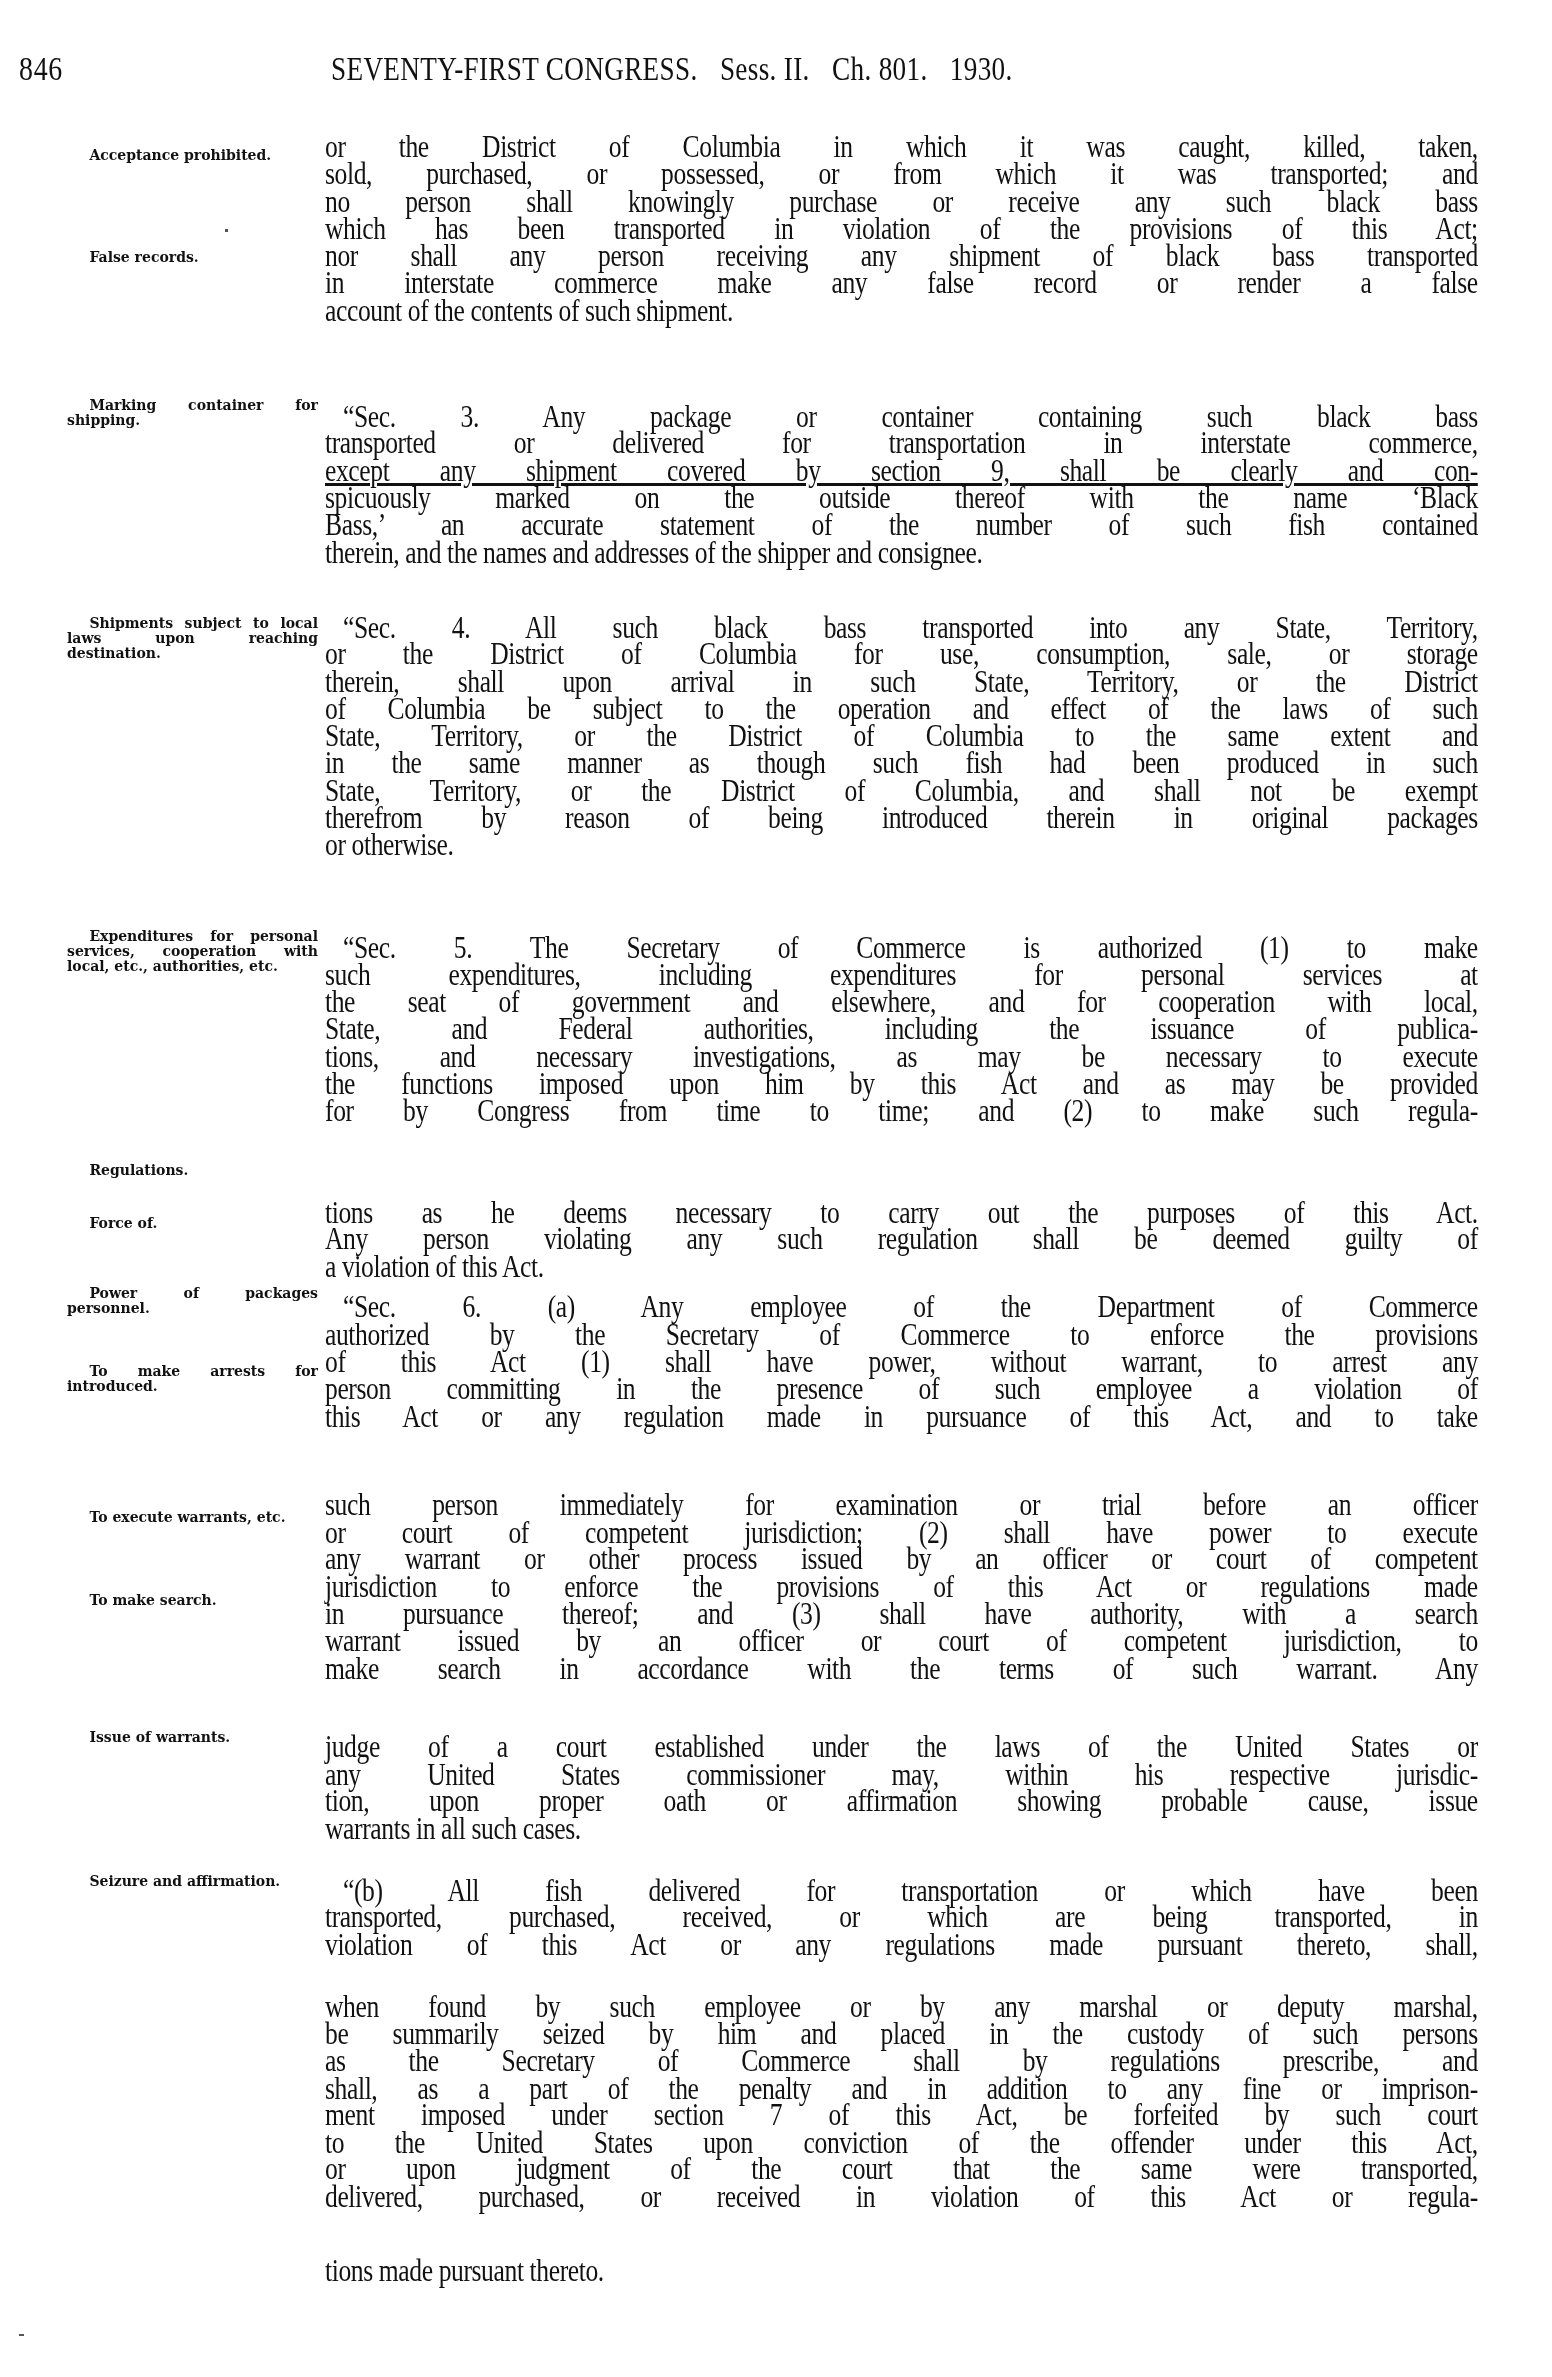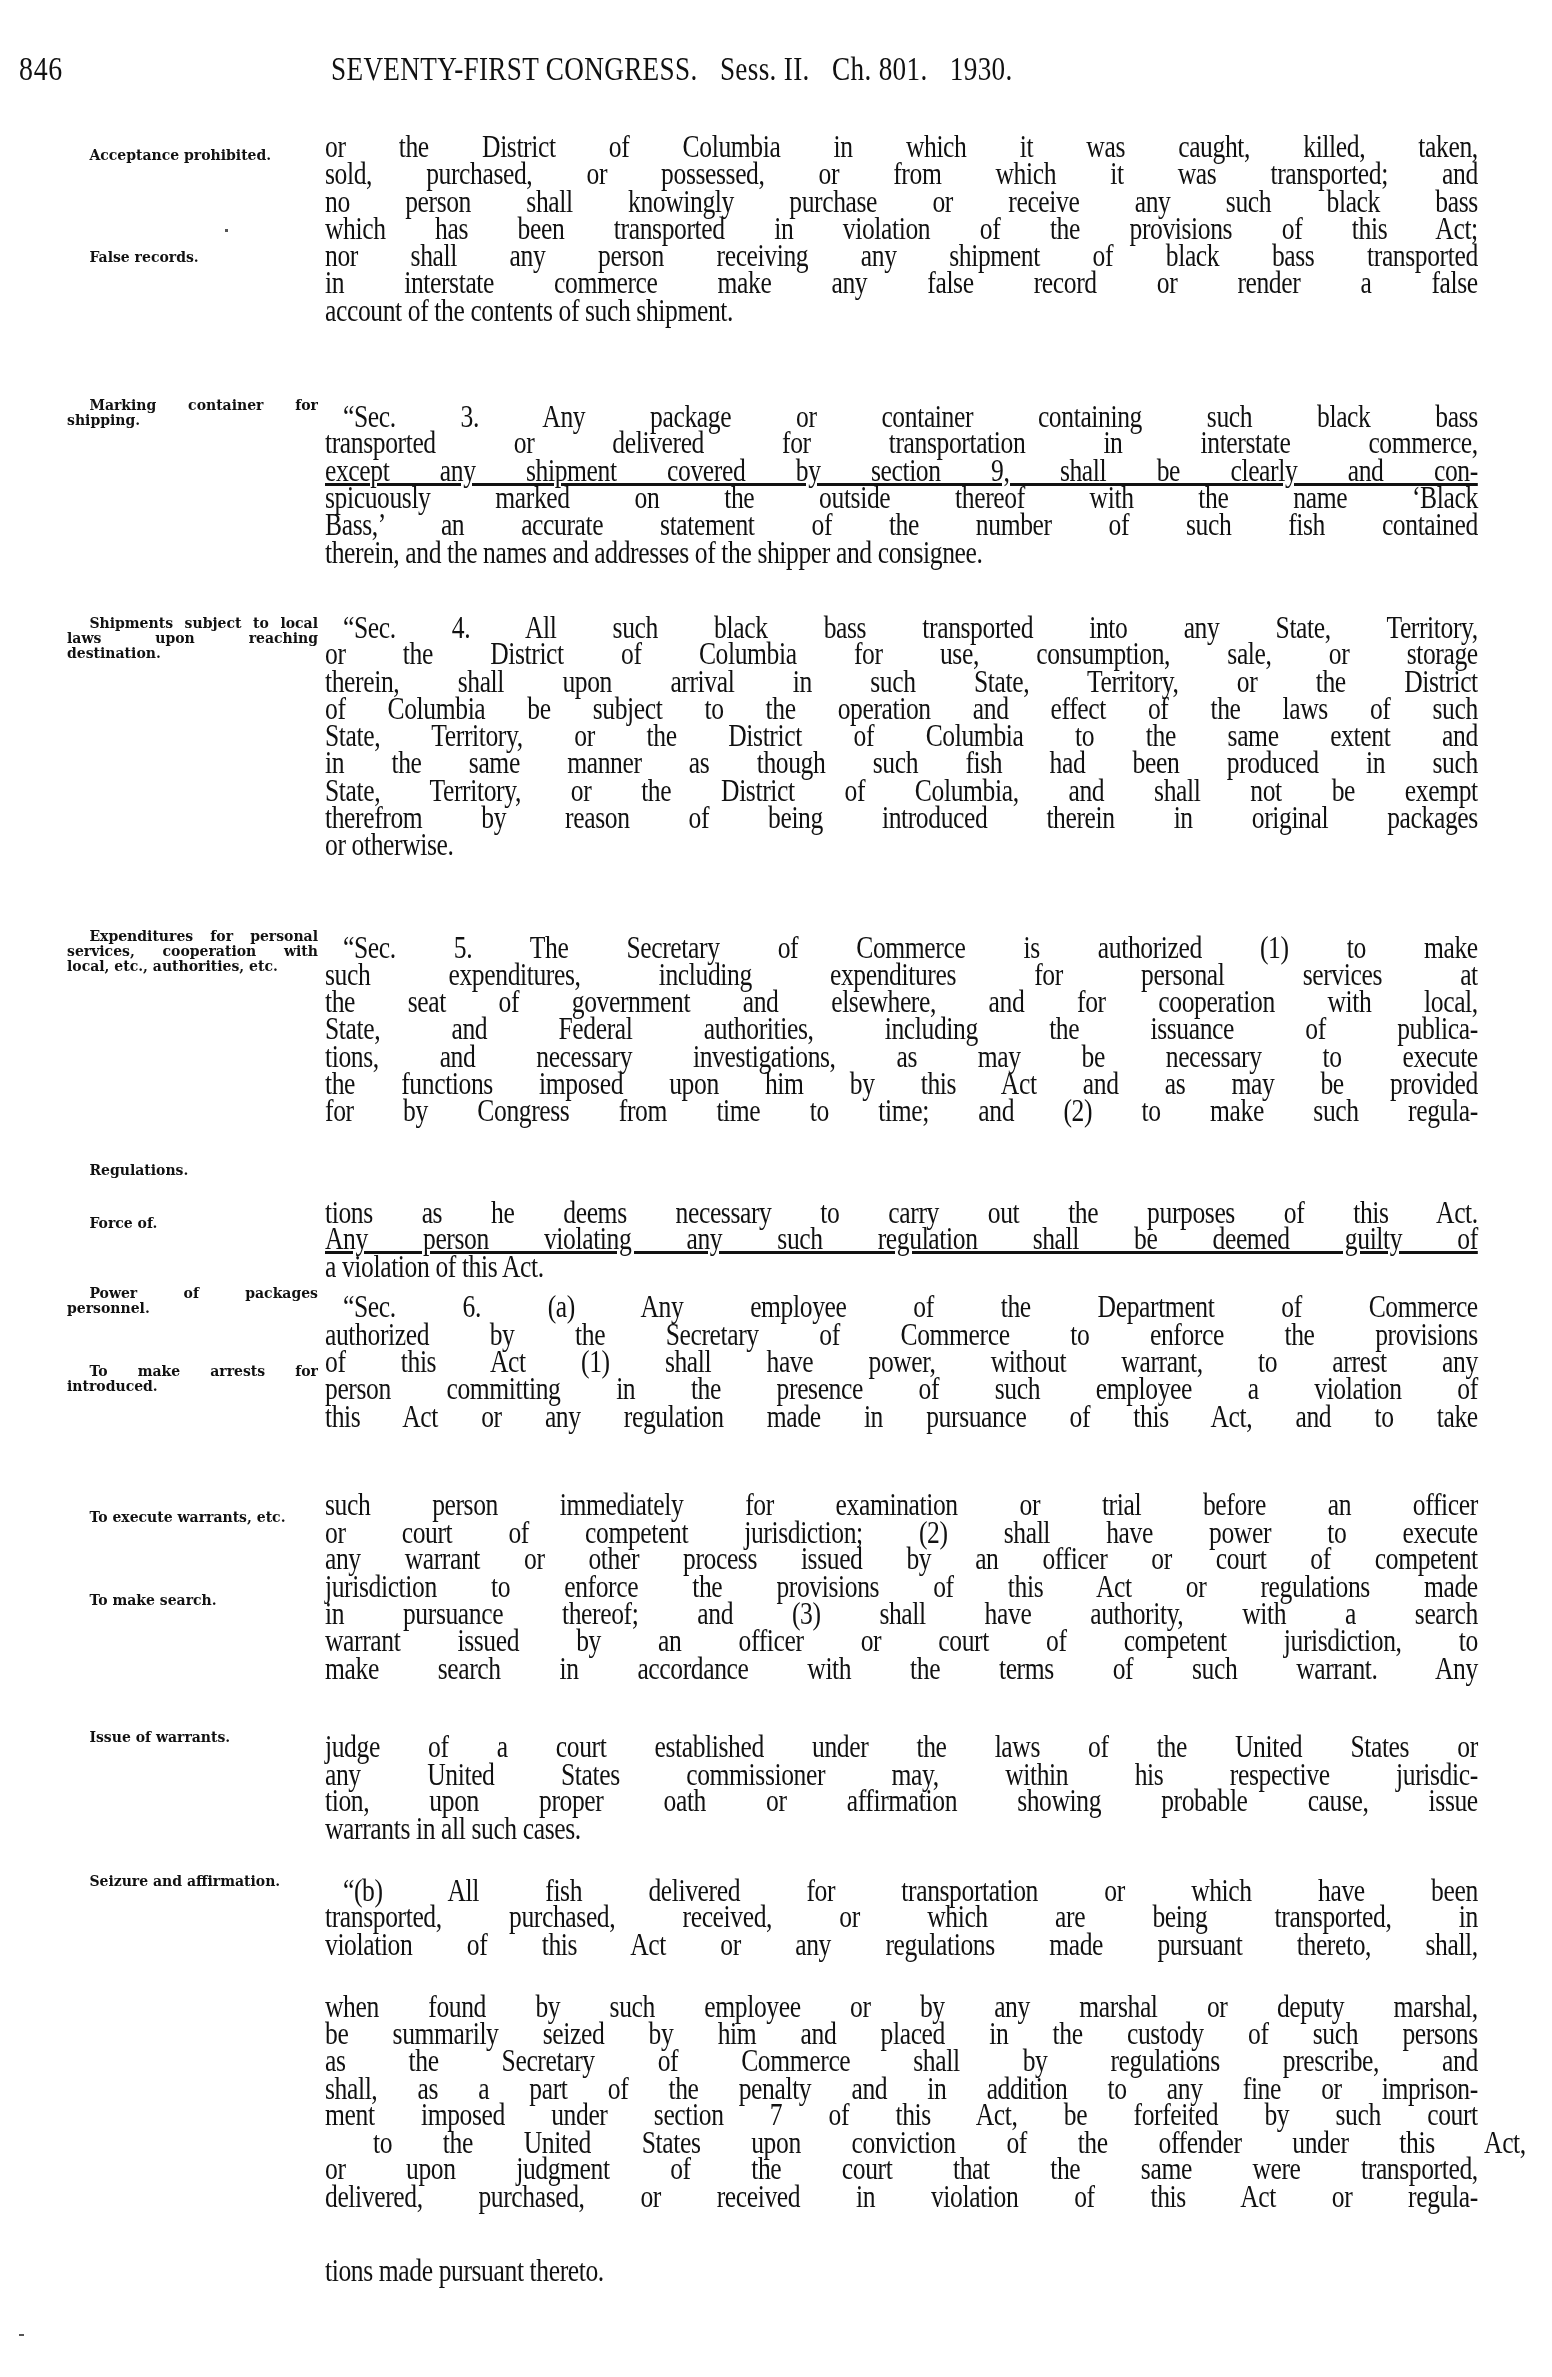--- a/index.html
+++ b/index.html
@@ -129,21 +129,21 @@
     </div>
     <div class="line" style="top: 1070px;">
       <span class="txt" style="font-size: 32px; transform: scaleX(0.8); transform-origin: left top; width: 1441px;">the functions imposed upon him by this Act and as may be provided</span>
     </div>
     <div class="line" style="top: 1097px;">
       <span class="txt" style="font-size: 32px; transform: scaleX(0.8); transform-origin: left top; width: 1441px;">for by Congress from time to time; and (2) to make such regula-</span>
     </div>
     <div class="line" style="top: 1199px;">
       <span class="txt" style="font-size: 32px; transform: scaleX(0.8); transform-origin: left top; width: 1441px;">tions as he deems necessary to carry out the purposes of this Act.</span>
     </div>
-    <div class="line" style="top: 1225px; text-decoration: underline;">
+    <div class="line" style="top: 1225px;">
       <span class="txt" style="font-size: 32px; transform: scaleX(0.8); transform-origin: left top; width: 1441px;">Any person violating any such regulation shall be deemed guilty of</span>
     </div>
     <div class="line" style="top: 1253px;">
       <span class="txt last" style="font-size: 32px; transform: scaleX(0.8); transform-origin: left top; width: 1441px;">a violation of this Act.</span>
     </div>
     <div class="line" style="top: 1293px;">
       <span class="txt indent" style="font-size: 32px; transform: scaleX(0.8); transform-origin: left top; width: 1441px;">“Sec. 6. (a) Any employee of the Department of Commerce</span>
     </div>
     <div class="line" style="top: 1321px;">
       <span class="txt" style="font-size: 32px; transform: scaleX(0.8); transform-origin: left top; width: 1441px;">authorized by the Secretary of Commerce to enforce the provisions</span>
@@ -207,21 +207,21 @@
     </div>
     <div class="line" style="top: 2047px;">
       <span class="txt" style="font-size: 32px; transform: scaleX(0.8); transform-origin: left top; width: 1441px;">as the Secretary of Commerce shall by regulations prescribe, and</span>
     </div>
     <div class="line" style="top: 2075px;">
       <span class="txt" style="font-size: 32px; transform: scaleX(0.8); transform-origin: left top; width: 1441px;">shall, as a part of the penalty and in addition to any fine or imprison-</span>
     </div>
     <div class="line" style="top: 2101px;">
       <span class="txt" style="font-size: 32px; transform: scaleX(0.8); transform-origin: left top; width: 1441px;">ment imposed under section 7 of this Act, be forfeited by such court</span>
     </div>
-    <div class="line" style="top: 2129px; margin-left: 48px;">
+    <div class="line" style="top: 2129px;">
       <span class="txt" style="font-size: 32px; transform: scaleX(0.8); transform-origin: left top; width: 1441px;">to the United States upon conviction of the offender under this Act,</span>
     </div>
     <div class="line" style="top: 2155px;">
       <span class="txt" style="font-size: 32px; transform: scaleX(0.8); transform-origin: left top; width: 1441px;">or upon judgment of the court that the same were transported,</span>
     </div>
     <div class="line" style="top: 2183px;">
       <span class="txt" style="font-size: 32px; transform: scaleX(0.8); transform-origin: left top; width: 1441px;">delivered, purchased, or received in violation of this Act or regula-</span>
     </div>
     <div class="line" style="top: 2257px;">
       <span class="txt last" style="font-size: 32px; transform: scaleX(0.8); transform-origin: left top; width: 1441px;">tions made pursuant thereto.</span>

